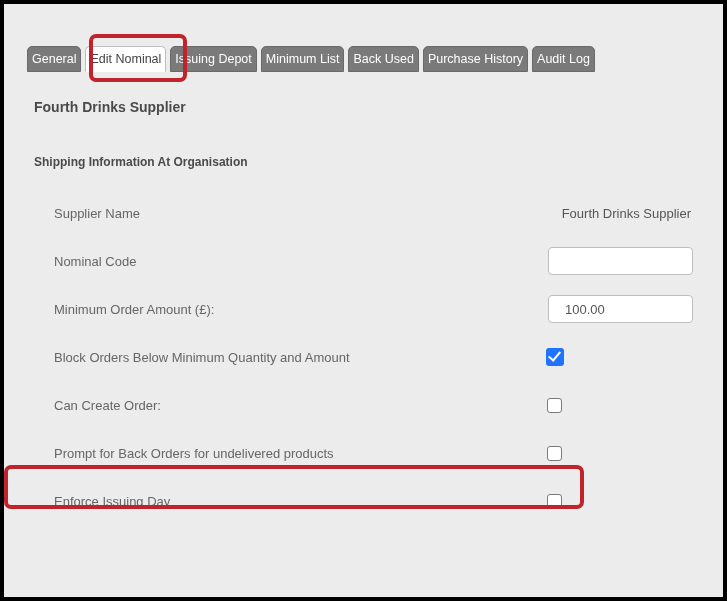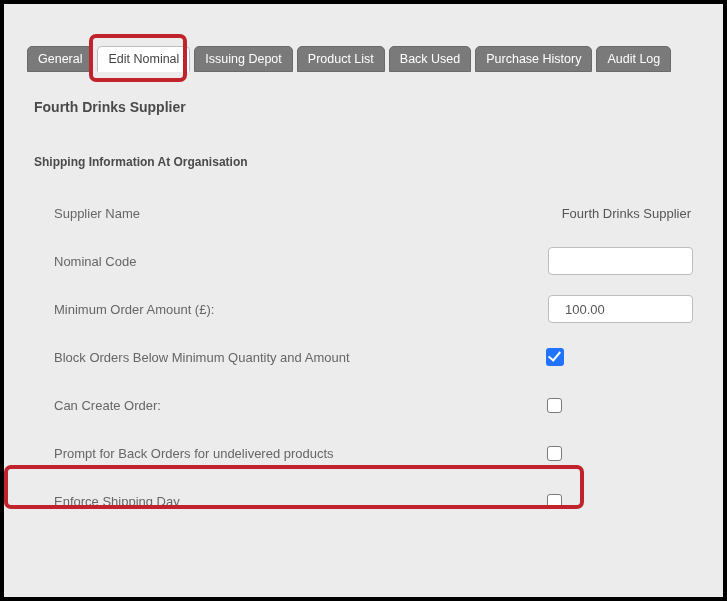--- a/index.html
+++ b/index.html
@@ -28,21 +28,21 @@
     position: absolute;
     top: 42px;
     left: 23px;
     display: flex;
     gap: 4px;
   }
   .tab {
     background: #7a7a7a;
     color: #fff;
     font-size: 12.5px;
-    padding: 5px 10px;
+    padding: 5px 4px;
     border-radius: 5px 5px 0 0;
     border: 1px solid #6a6a6a;
     cursor: pointer;
     white-space: nowrap;
   }
   .tab.active {
     background: #fff;
     color: #444;
     border: 1px solid #bdbdbd;
     border-bottom: 1px solid #fff;
@@ -151,21 +151,21 @@
 
 <div class="outer">
   <div class="panel">
 
     <div class="highlight-tab"></div>
 
     <div class="tabs">
       <div class="tab">General</div>
       <div class="tab active">Edit Nominal</div>
       <div class="tab">Issuing Depot</div>
-      <div class="tab">Product List</div>
+      <div class="tab">Minimum List</div>
       <div class="tab">Back Used</div>
       <div class="tab">Purchase History</div>
       <div class="tab">Audit Log</div>
     </div>
 
     <div class="content">
       <div class="title">Fourth Drinks Supplier</div>
       <div class="section">Shipping Information At Organisation</div>
 
       <div class="row">
@@ -193,20 +193,20 @@
         <span class="label">Can Create Order:</span>
         <div class="checkbox-empty"></div>
       </div>
 
       <div class="row">
         <span class="label">Prompt for Back Orders for undelivered products</span>
         <div class="checkbox-empty"></div>
       </div>
 
       <div class="row">
-        <span class="label">Enforce Shipping Day</span>
+        <span class="label">Enforce Issuing Day</span>
         <div class="checkbox-empty"></div>
       </div>
     </div>
 
     <div class="highlight-row"></div>
   </div>
 </div>
 
 </body></html>

